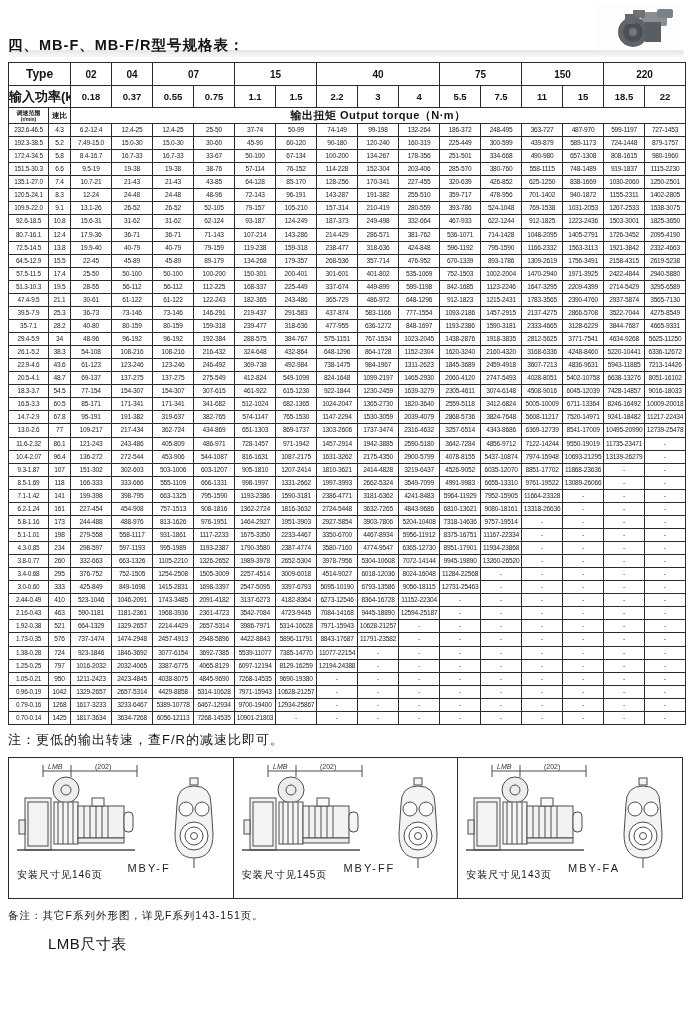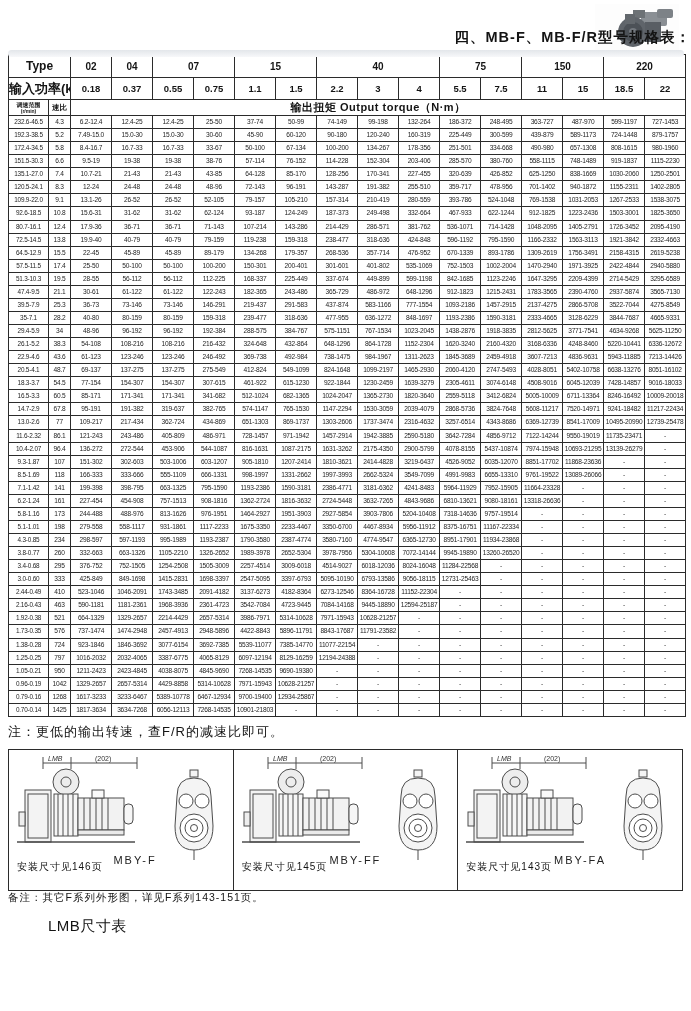--- a/index.html
+++ b/index.html
@@ -2,21 +2,21 @@
 <html><head>
 <meta charset="utf-8">
 <style>
   html,body{margin:0;padding:0;background:#ffffff;}
   .page{position:relative;width:691px;height:1011px;background:#fff;
         font-family:"Liberation Sans","DejaVu Sans",sans-serif;color:#141414;overflow:hidden;}
   .photo{position:absolute;top:4px;right:12px;width:84px;height:46px;}
   .shine{position:absolute;top:50px;left:8px;width:676px;height:7px;border-radius:4px;
          background:linear-gradient(180deg,#e3e6ea,#f7f8fa);}
   .sec-title{position:relative;margin:0;padding:0 0 0 8px;font-size:14.5px;font-weight:600;letter-spacing:1px;}
-  #title4{padding-top:28px;text-align:right;}
+  #title4{padding-top:36px;}
   
   table{border-collapse:collapse;table-layout:fixed;}
   #spec{margin:7px 8px 0 8px;width:678px;}
   #spec th,#spec td{border:1px solid #2b2b2b;text-align:center;vertical-align:middle;
         padding:0;white-space:nowrap;overflow:hidden;}
   #spec thead .r1 th{height:22px;font-size:10px;font-weight:600;}
   #spec thead .r2 th{height:21px;font-size:9.5px;font-weight:600;}
   #spec thead .r3 th{height:15px;font-weight:600;}
   #spec .type-th{font-size:12px;font-weight:400;margin-left:35px;}
   #spec .sr{font-size:6px;line-height:6px;font-weight:600;}
@@ -27,23 +27,23 @@
   #spec tbody .c-speed{font-size:6.4px;}
   
   .note{margin:6px 0 0 8px;font-size:13px;letter-spacing:1px;}
   #title5{padding-top:12px;}
   
   .dg-box{margin:8px 8px 0 8px;width:673px;height:140px;border:1.5px solid #2b2b2b;display:flex;}
   .dg-panel{position:relative;flex:1 1 0;border-right:1.5px solid #2b2b2b;overflow:hidden;}
   .dg-panel:last-child{border-right:none;}
   .dg-side{position:absolute;left:8px;top:2px;}
   .dg-front{position:absolute;right:10px;top:18px;}
-  .dg-label{position:absolute;right:76px;bottom:24px;font-size:11px;letter-spacing:2px;color:#222;text-align:center;}
+  .dg-label{position:absolute;right:62px;bottom:24px;font-size:11px;letter-spacing:2px;color:#222;text-align:center;}
   .dg-note{position:absolute;left:8px;bottom:16px;font-size:10px;letter-spacing:1px;}
-  .remark{margin:0 0 0 8px;font-size:10.5px;letter-spacing:1px;}
+  .remark{margin:10px 0 0 8px;font-size:10.5px;letter-spacing:1px;}
   #lmb-title{padding-top:12px;font-weight:400;font-size:15px;letter-spacing:.5px;margin-left:40px;}
 </style>
 </head>
 <body>
 
 <div class="page">
 
   <div class="photo">
     <svg width="84" height="46" viewBox="0 0 84 46">
       <rect x="0" y="0" width="84" height="46" fill="#fdfdfd"></rect>

